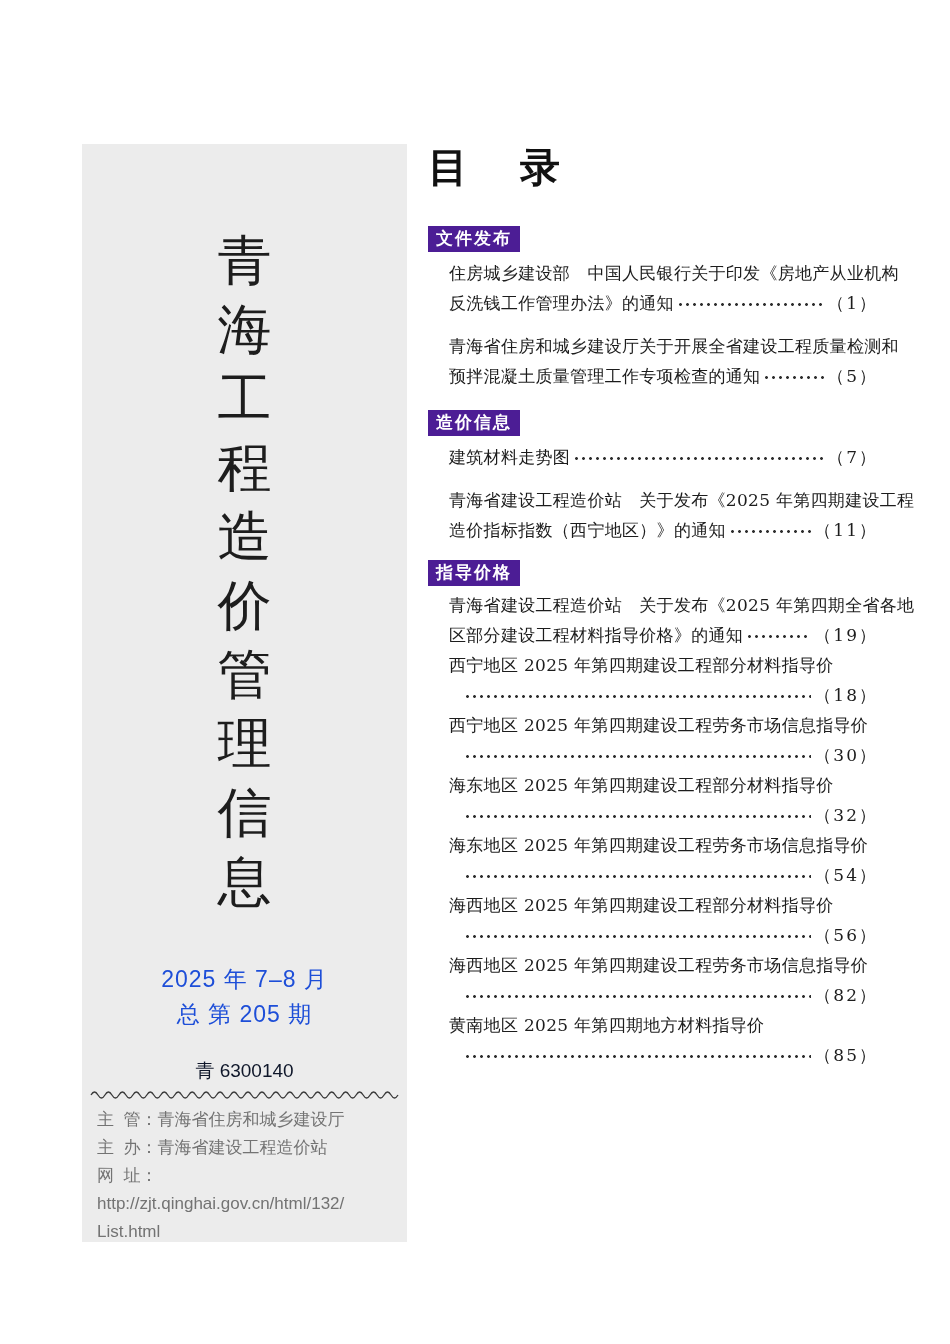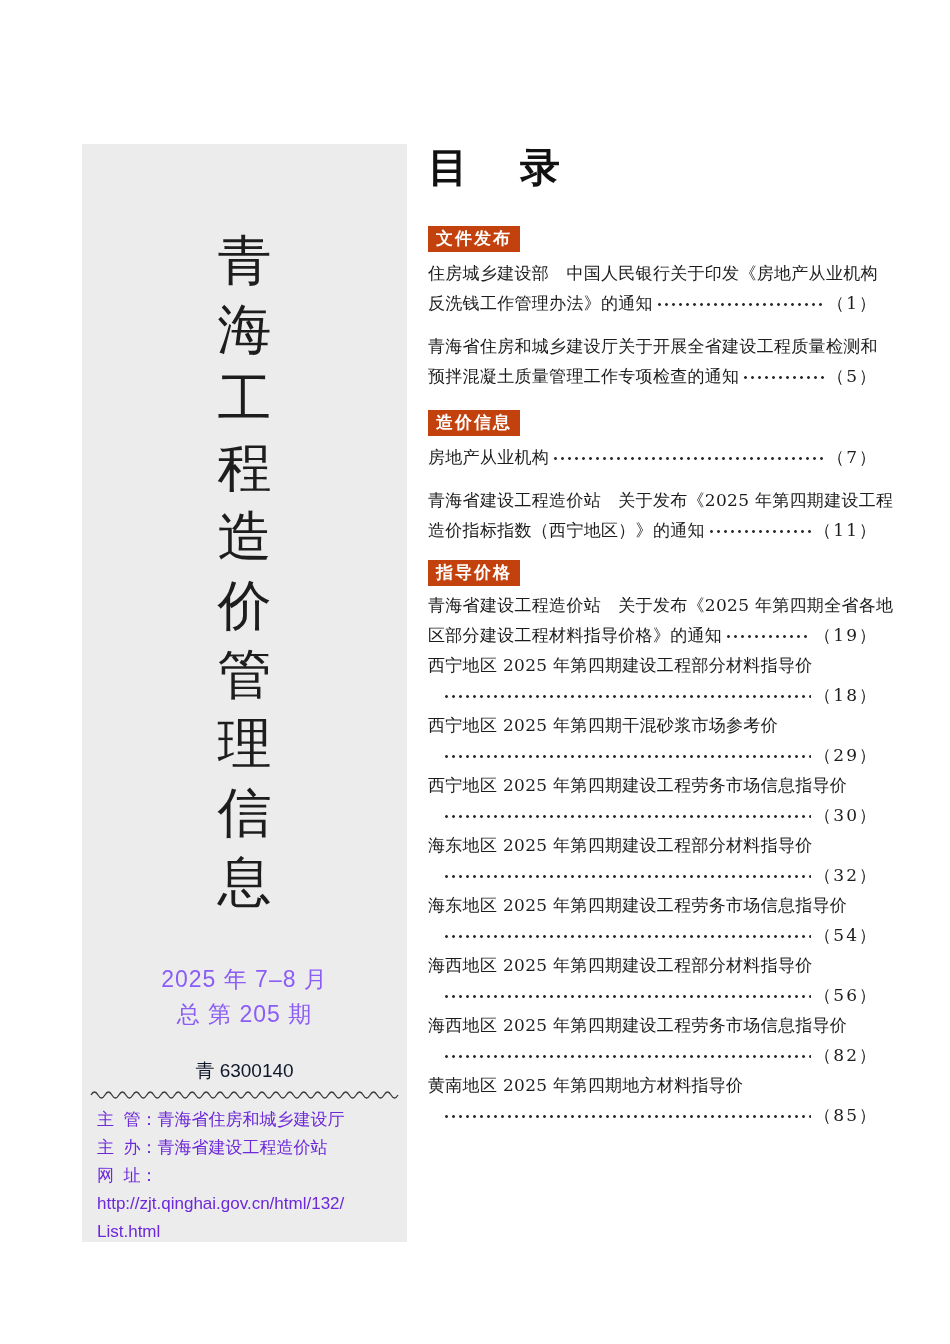--- a/index.html
+++ b/index.html
@@ -34,21 +34,21 @@
     font-family: "DejaVu Serif", "Liberation Serif", serif;
   }
   .issue {
     position: absolute;
     top: 818px; left: 0;
     width: 100%;
     text-align: center;
     font-family: "Liberation Sans", sans-serif;
     font-size: 23px;
     line-height: 35px;
-    color: #8b5cf6;
+    color: #1d4ed8;
     letter-spacing: 1px;
   }
   .postcode {
     position: absolute;
     top: 914px; left: 0;
     width: 100%;
     text-align: center;
     font-family: "Liberation Sans", sans-serif;
     font-size: 19px;
     color: #0f172a;
@@ -57,21 +57,21 @@
     position: absolute;
     top: 944px; left: 8px;
     width: 309px; height: 14px;
   }
   .publisher {
     position: absolute;
     top: 962px; left: 15px; right: 10px;
     font-family: "Liberation Sans", sans-serif;
     font-size: 17px;
     line-height: 28px;
-    color: #6d28d9;
+    color: #737373;
     white-space: pre-wrap;
   }
 
   
   .toc-title {
     position: absolute;
     left: 428px; top: 140px;
     width: 450px;
     font-size: 40px;
     font-weight: bold;
@@ -80,37 +80,38 @@
   }
   .toc-sections {
     position: absolute;
     left: 428px; top: 220px;
     width: 450px;
   }
   .section { display: flow-root; }
   .badge {
     display: block;
     width: fit-content;
-    background: #c2410c;
+    background: #4c1d95;
     color: #ffffff;
     font-weight: bold;
     font-size: 17px;
     line-height: 1;
     padding: 4px 8px 5px 8px;
     margin: 6px 0;
     letter-spacing: 2px;
   }
   .section:last-child .badge { margin: 2px 0 4px; }
   .entry { margin-bottom: 13px; }
   .section:last-child .entry { margin-bottom: 0; }
   .tline {
     font-size: 17px;
     line-height: 30px;
     letter-spacing: 0.3px;
     white-space: nowrap;
+    margin-left: 21px;
   }
   .dotline { display: flex; align-items: center; }
   .dotline.indent { padding-left: 12px; }
   .ltext { flex: 0 0 auto; }
   .dots {
     flex: 1 1 auto;
     min-width: 12px;
     height: 30px;
     margin: 0 3px;
     background-image: radial-gradient(circle, #2e2e2e 1.2px, rgba(0,0,0,0) 1.6px);
@@ -165,21 +166,21 @@
           <span class="ltext">预拌混凝土质量管理工作专项检查的通知</span>
           <span class="dots"></span>
           <span class="pagenum">（5）</span>
         </div>
       </div>
     </div>
     <div class="section">
       <span class="badge">造价信息</span>
       <div class="entry">
         <div class="tline dotline">
-          <span class="ltext">房地产从业机构</span>
+          <span class="ltext">建筑材料走势图</span>
           <span class="dots"></span>
           <span class="pagenum">（7）</span>
         </div>
       </div>
       <div class="entry">
         <div class="tline">青海省建设工程造价站　关于发布《2025 年第四期建设工程</div>
         <div class="tline dotline">
           <span class="ltext">造价指标指数（西宁地区）》的通知</span>
           <span class="dots"></span>
           <span class="pagenum">（11）</span>
@@ -197,27 +198,20 @@
         </div>
       </div>
       <div class="entry">
         <div class="tline">西宁地区 2025 年第四期建设工程部分材料指导价</div>
         <div class="tline dotline indent">
           <span class="dots"></span>
           <span class="pagenum">（18）</span>
         </div>
       </div>
       <div class="entry">
-        <div class="tline">西宁地区 2025 年第四期干混砂浆市场参考价</div>
-        <div class="tline dotline indent">
-          <span class="dots"></span>
-          <span class="pagenum">（29）</span>
-        </div>
-      </div>
-      <div class="entry">
         <div class="tline">西宁地区 2025 年第四期建设工程劳务市场信息指导价</div>
         <div class="tline dotline indent">
           <span class="dots"></span>
           <span class="pagenum">（30）</span>
         </div>
       </div>
       <div class="entry">
         <div class="tline">海东地区 2025 年第四期建设工程部分材料指导价</div>
         <div class="tline dotline indent">
           <span class="dots"></span>

